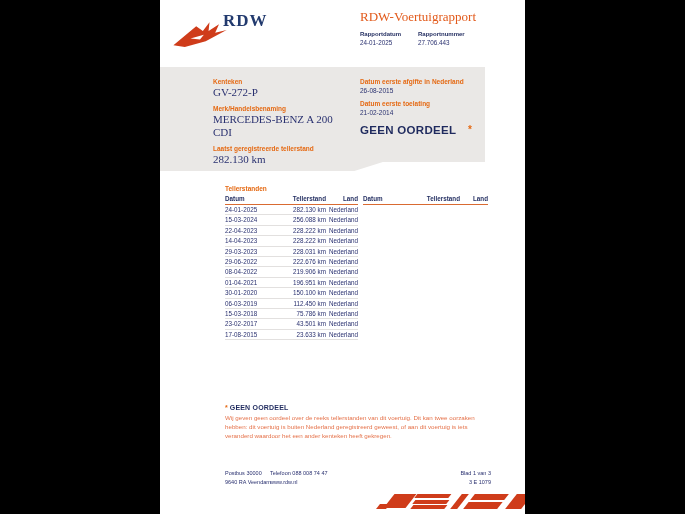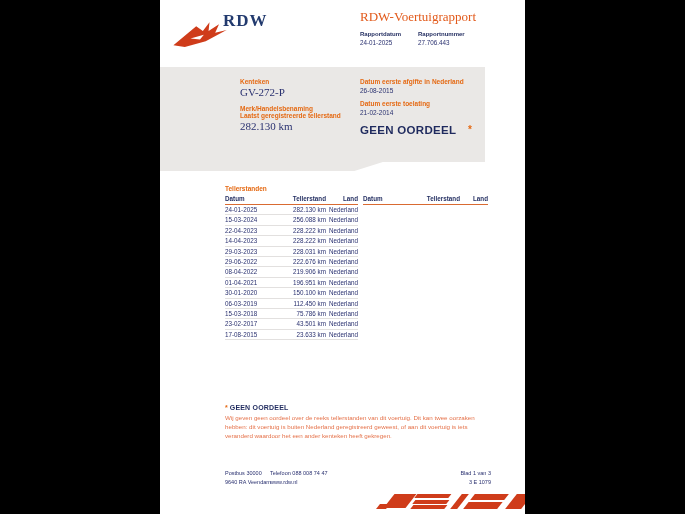--- a/index.html
+++ b/index.html
@@ -24,21 +24,21 @@
   .report-title{position:absolute;left:200px;top:9px;font-family:"Liberation Serif",serif;font-weight:normal;font-size:13px;color:var(--title-orange);}
   .meta{position:absolute;left:200px;top:31px;display:flex;gap:14px;}
   .meta .m-label{font-size:6px;font-weight:bold;color:var(--navy-dark);}
   .meta .m-value{font-size:6.3px;color:var(--navy);margin-top:2px;}
   .meta .m-col{min-width:44px;}
 
   
   .graybox{position:absolute;left:0;top:67px;width:325px;height:95px;background:var(--box-gray);}
   .graybox-tab{position:absolute;left:0;top:161px;width:226px;height:10px;background:var(--box-gray);
     clip-path:polygon(0 0,100% 0,86% 100%,0 100%);}
-  .box-left{position:absolute;left:80px;top:78px;width:128px;}
+  .box-left{position:absolute;left:53px;top:78px;width:128px;}
   .box-right{position:absolute;left:200px;top:78px;width:112px;}
   .f-label{font-size:6.5px;font-weight:bold;color:var(--label-orange);white-space:nowrap;}
   .f-value-lg{font-family:"Liberation Serif",serif;font-size:11px;line-height:13px;color:var(--navy);margin:1px 0 6px 0;}
   .f-value-sm{font-size:6.5px;color:var(--navy);margin:2px 0 6px 0;}
   .verdict-row{display:flex;justify-content:space-between;align-items:flex-start;margin-top:8px;}
   .verdict{font-size:11.5px;font-weight:bold;letter-spacing:.3px;color:var(--navy-dark);}
   .verdict-mark{font-size:10px;font-weight:bold;color:var(--label-orange);}
 
   
   .table-title{position:absolute;left:65px;top:185px;font-size:6.5px;font-weight:bold;color:var(--label-orange);}
@@ -102,20 +102,21 @@
       </div>
     </div>
 
     <div class="graybox"></div>
     <div class="graybox-tab"></div>
 
     <div class="box-left">
       <div class="f-label">Kenteken</div>
       <div class="f-value-lg">GV-272-P</div>
       <div class="f-label">Merk/Handelsbenaming</div>
+      <div class="f-value-lg">MERCEDES-BENZ A 200 CDI</div>
       <div class="f-label">Laatst geregistreerde tellerstand</div>
       <div class="f-value-lg">282.130 km</div>
     </div>
 
     <div class="box-right">
       <div class="f-label">Datum eerste afgifte in Nederland</div>
       <div class="f-value-sm">26-08-2015</div>
       <div class="f-label">Datum eerste toelating</div>
       <div class="f-value-sm">21-02-2014</div>
       <div class="verdict-row">

